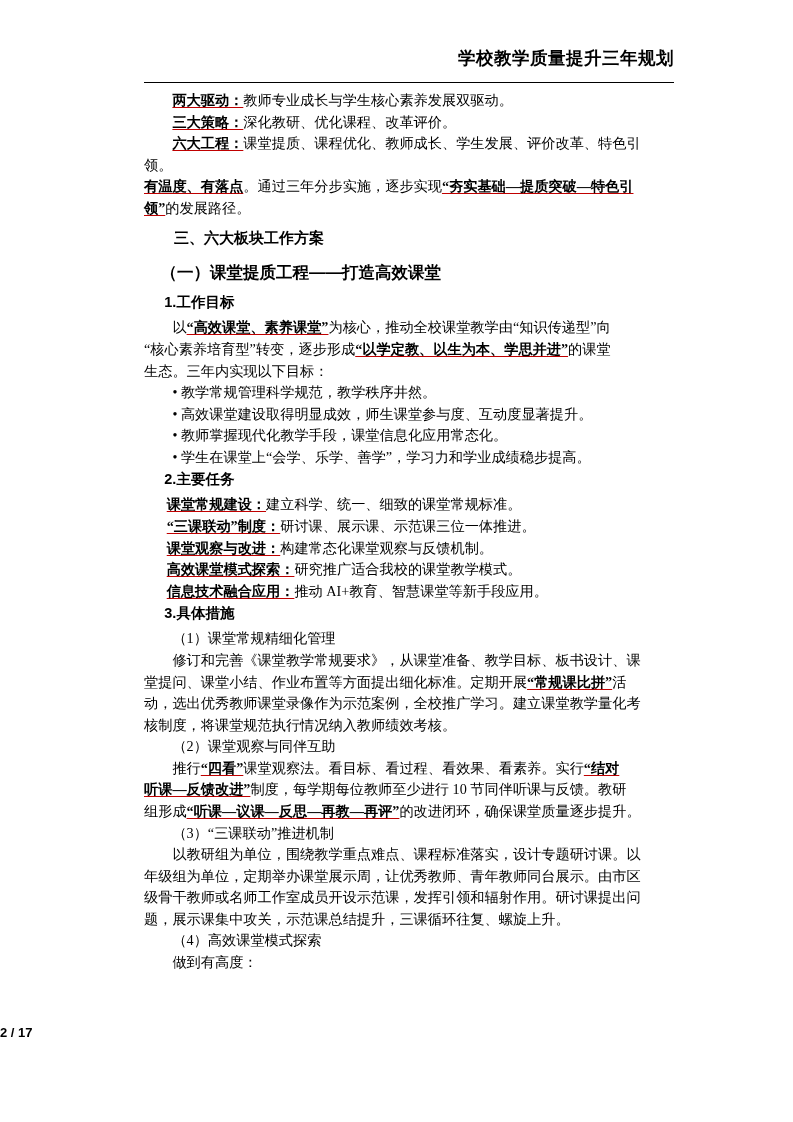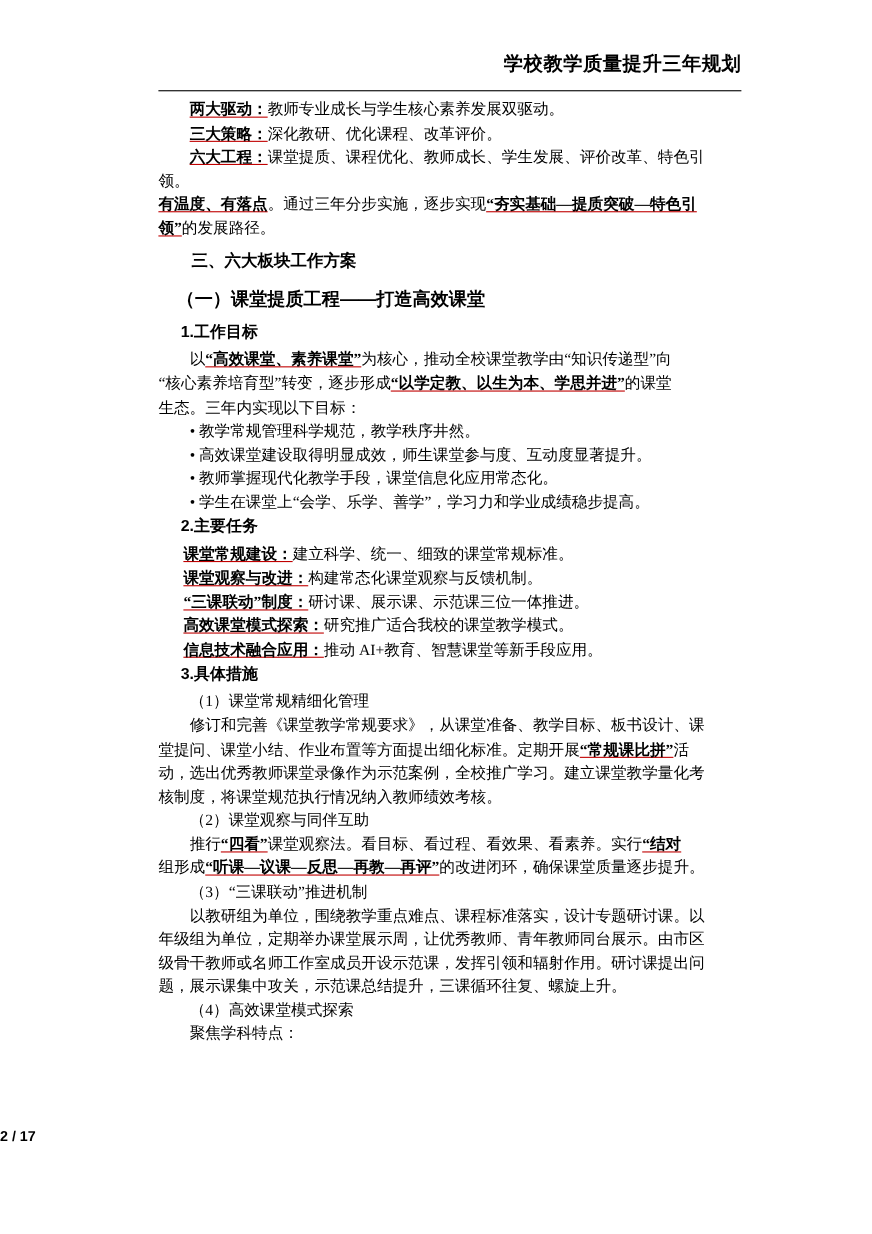--- a/index.html
+++ b/index.html
@@ -148,24 +148,24 @@
     <p class="bullet">• 教师掌握现代化教学手段，课堂信息化应用常态化。</p>
     <p class="bullet">• 学生在课堂上“会学、乐学、善学”，学习力和学业成绩稳步提高。</p>
 
     <p class="h5">2.主要任务</p>
 
     <div class="tasks">
       <p>
         <span class="redb">课堂常规建设：</span><span>建立科学、统一、细致的课堂常规标准。</span>
       </p>
       <p>
+        <span class="redb">“三课联动”制度：</span><span>研讨课、展示课、示范课三位一体推进。</span>
+      </p>
+      <p>
         <span class="redb">课堂观察与改进：</span><span>构建常态化课堂观察与反馈机制。</span>
-      </p>
-      <p>
-        <span class="redb">“三课联动”制度：</span><span>研讨课、展示课、示范课三位一体推进。</span>
       </p>
       <p>
         <span class="redb">高效课堂模式探索：</span><span>研究推广适合我校的课堂教学模式。</span>
       </p>
       <p>
         <span class="redb">信息技术融合应用：</span><span>推动 AI+教育、智慧课堂等新手段应用。</span>
       </p>
     </div>
 
     <p class="h5">3.具体措施</p>
@@ -174,31 +174,34 @@
     <p class="ind1">修订和完善《课堂教学常规要求》，从课堂准备、教学目标、板书设计、课</p>
     <p>
       <span>堂提问、课堂小结、作业布置等方面提出细化标准。定期开展</span><span class="redb">“常规课比拼”</span><span>活</span>
     </p>
     <p>动，选出优秀教师课堂录像作为示范案例，全校推广学习。建立课堂教学量化考</p>
     <p>核制度，将课堂规范执行情况纳入教师绩效考核。</p>
 
     <p class="ind1">（2）课堂观察与同伴互助</p>
     <p class="ind1">
       <span>推行</span><span class="redb">“四看”</span><span>课堂观察法。看目标、看过程、看效果、看素养。实行</span><span class="redb">“结对</span>
+    </p>
+    <p>
+      <span class="redb">听课—反馈改进”</span><span>制度，每学期每位教师至少进行 10 节同伴听课与反馈。教研</span>
     </p>
     <p>
       <span>组形成</span><span class="redb">“听课—议课—反思—再教—再评”</span><span>的改进闭环，确保课堂质量逐步提升。</span>
     </p>
 
     <p class="ind1">（3）“三课联动”推进机制</p>
     <p class="ind1">以教研组为单位，围绕教学重点难点、课程标准落实，设计专题研讨课。以</p>
     <p>年级组为单位，定期举办课堂展示周，让优秀教师、青年教师同台展示。由市区</p>
     <p>级骨干教师或名师工作室成员开设示范课，发挥引领和辐射作用。研讨课提出问</p>
     <p>题，展示课集中攻关，示范课总结提升，三课循环往复、螺旋上升。</p>
 
     <p class="ind1">（4）高效课堂模式探索</p>
-    <p class="ind1">聚焦学科特点：</p>
+    <p class="ind1">做到有高度：</p>
 
   </div>
 
   <div class="footer">2 / 17</div>
 
 </div>
 
 </body></html>

